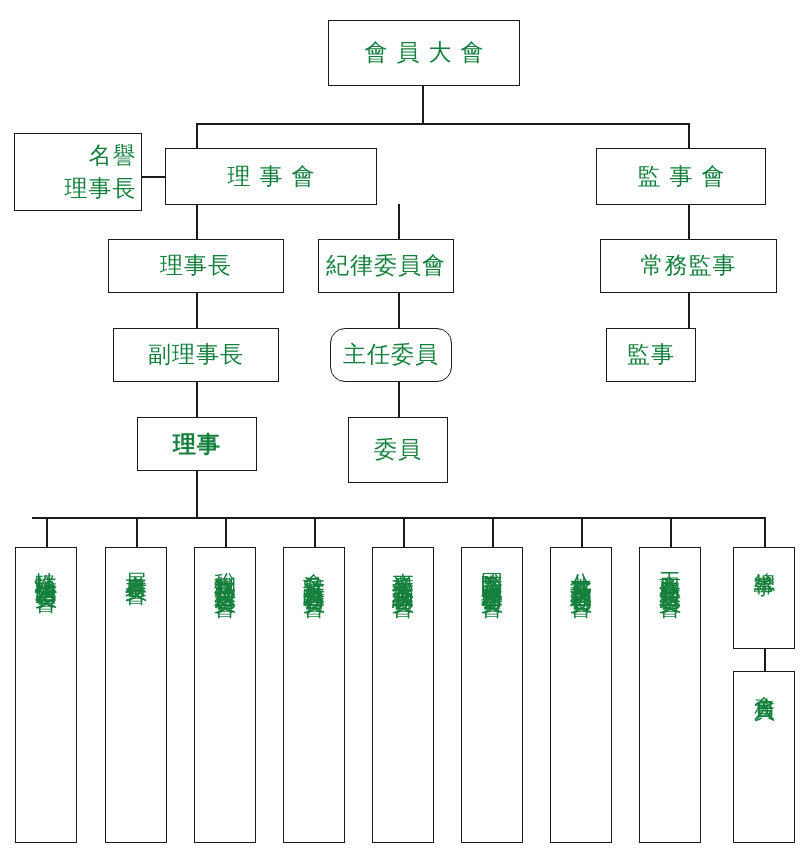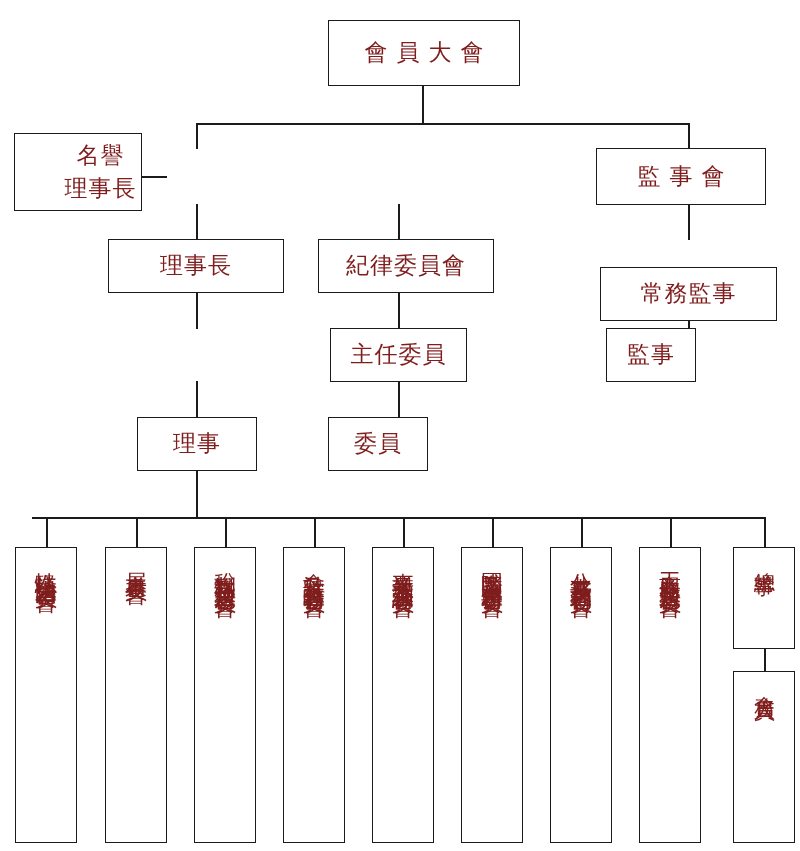--- a/index.html
+++ b/index.html
@@ -21,23 +21,23 @@
     box-sizing: border-box;
     border: 1.6px solid #1b1b1b;
     background: #ffffff;
     display: flex;
     align-items: center;
     justify-content: center;
     z-index: 2;
   }
   .node .label {
     display: block;
-    text-align: center;
+    text-align: right;
     line-height: 1.18;
-    color: #7f1d1d;
+    color: #15803d;
   }
   
   .node.h .label {
     font-size: 23px;
     letter-spacing: 1px;
     white-space: nowrap;
   }
   .node.h.wide .label {
     letter-spacing: 9px;
     text-indent: 9px;
@@ -121,51 +121,57 @@
 
   <div class="node h wide" style="left:328px; top:20px; width:192px; height:66px;">
     <span class="label">會員大會</span>
   </div>
 
   <div class="node h2" style="left:14px; top:133px; width:128px; height:78px;padding-left:45px;">
     <span class="label">名譽
 理事長</span>
   </div>
 
+  <div class="node h wide" style="left:165px; top:148px; width:212px; height:57px;">
+    <span class="label">理事會</span>
+  </div>
 
   <div class="node h wide" style="left:596px; top:148px; width:170px; height:57px;">
     <span class="label">監事會</span>
   </div>
 
   <div class="node h" style="left:108px; top:239px; width:176px; height:54px;">
     <span class="label">理事長</span>
   </div>
 
-  <div class="node h" style="left:318px; top:239px; width:176px; height:54px;">
+  <div class="node h" style="left:318px; top:239px; width:136px; height:54px;">
     <span class="label">紀律委員會</span>
   </div>
 
-  <div class="node h" style="left:600px; top:239px; width:177px; height:54px;margin-top:28px;">
+  <div class="node h" style="left:600px; top:239px; width:177px; height:54px;">
     <span class="label">常務監事</span>
   </div>
 
-
-  <div class="node h" style="left:330px; top:328px; width:137px; height:54px;">
+  <div class="node h" style="left:113px; top:328px; width:166px; height:54px;">
+    <span class="label">副理事長</span>
+  </div>
+
+  <div class="node h" style="left:330px; top:328px; width:122px; height:54px;border-radius:15px;">
     <span class="label">主任委員</span>
   </div>
 
   <div class="node h" style="left:606px; top:328px; width:90px; height:54px;">
     <span class="label">監事</span>
   </div>
 
-  <div class="node h" style="left:137px; top:417px; width:120px; height:54px;">
+  <div class="node h" style="left:137px; top:417px; width:120px; height:54px;font-weight:bold;">
     <span class="label">理事</span>
   </div>
 
-  <div class="node h" style="left:328px; top:417px; width:100px; height:54px;">
+  <div class="node h" style="left:348px; top:417px; width:100px; height:66px;">
     <span class="label">委員</span>
   </div>
 
   <div class="node v" style="left:15px; top:547px; width:62px; height:296px;">
     <span class="label">性騷擾防治委員會</span>
   </div>
 
   <div class="node v" style="left:105px; top:547px; width:62px; height:296px;">
     <span class="label">屏東委員會</span>
   </div>

